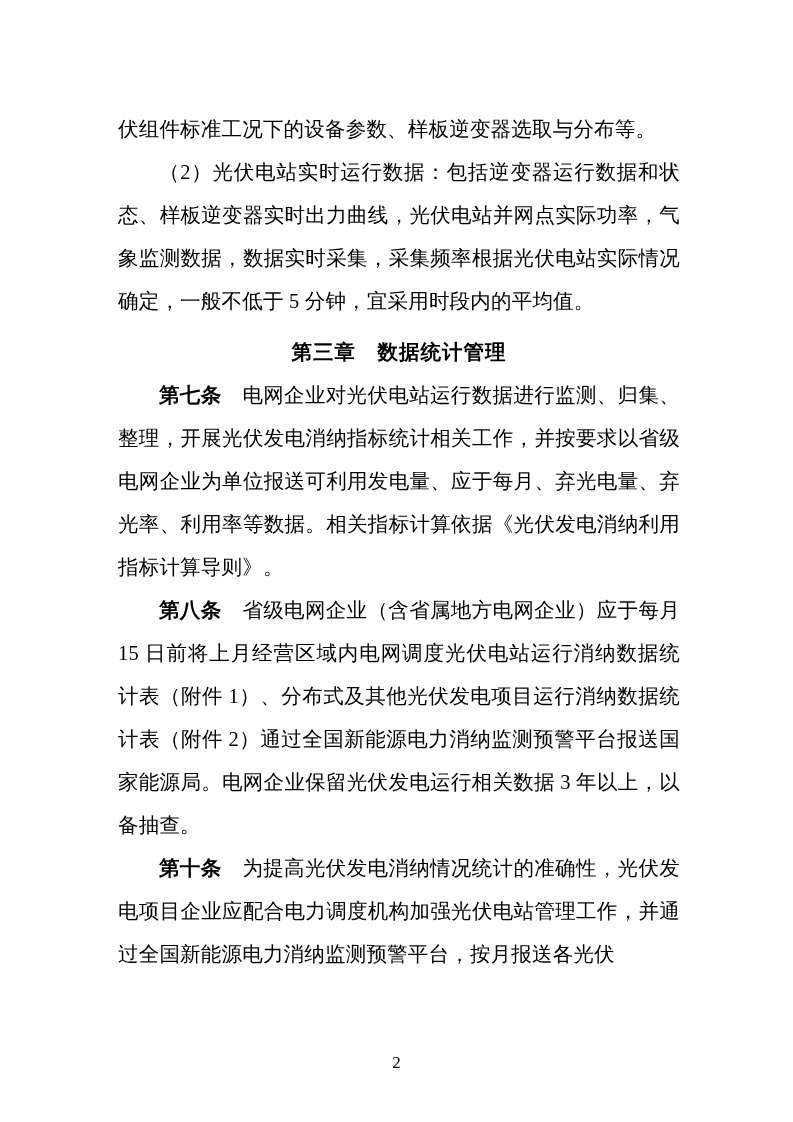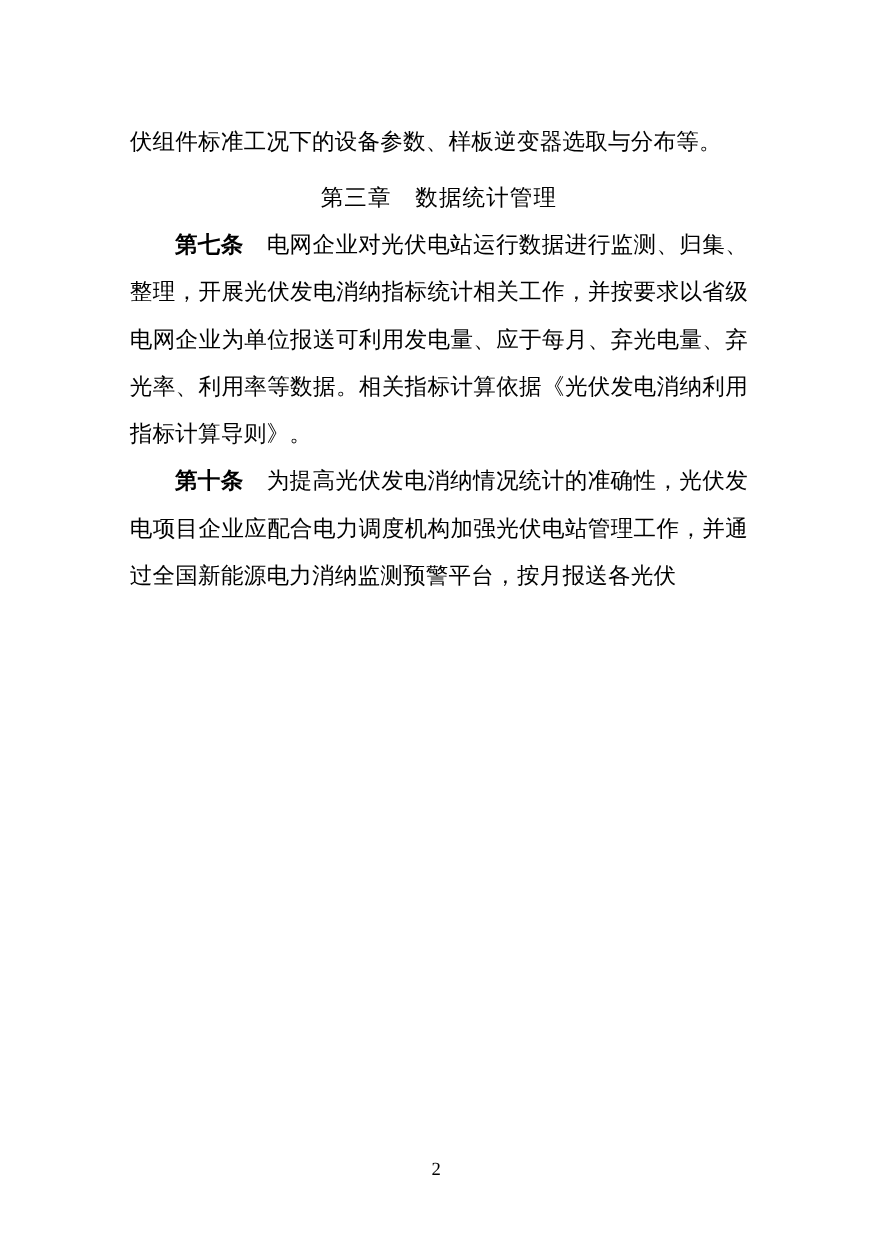--- a/index.html
+++ b/index.html
@@ -38,21 +38,21 @@
     letter-spacing: 0.2px;
   }
   p.indent {
     text-indent: 41px;
   }
   .heading {
     margin: 0;
     font-size: 20.5px;
     line-height: 43px;
     text-align: center;
-    font-weight: normal;
+    font-weight: bold;
     letter-spacing: 1px;
   }
   .term {
     font-weight: bold;
   }
   .spacer-before-heading {
     height: 8px;
   }
   .page-number {
     position: absolute;
@@ -65,29 +65,33 @@
   }
 </style>
 </head>
 <body>
 
 <div class="page">
   <div class="content">
 
     <p class="para">伏组件标准工况下的设备参数、样板逆变器选取与分布等。</p>
 
+    <p class="para indent">（2）光伏电站实时运行数据：包括逆变器运行数据和状态、样板逆变器实时出力曲线，光伏电站并网点实际功率，气象监测数据，数据实时采集，采集频率根据光伏电站实际情况确定，一般不低于 5 分钟，宜采用时段内的平均值。</p>
 
     <div class="spacer-before-heading"></div>
 
     <div class="heading">第三章　数据统计管理</div>
 
     <p class="para indent">
       <span class="term">第七条</span><span>　电网企业对光伏电站运行数据进行监测、归集、整理，开展光伏发电消纳指标统计相关工作，并按要求以省级电网企业为单位报送可利用发电量、应于每月、弃光电量、弃光率、利用率等数据。相关指标计算依据《光伏发电消纳利用指标计算导则》。</span>
     </p>
 
+    <p class="para indent">
+      <span class="term">第八条</span><span>　省级电网企业（含省属地方电网企业）应于每月 15 日前将上月经营区域内电网调度光伏电站运行消纳数据统计表（附件 1）、分布式及其他光伏发电项目运行消纳数据统计表（附件 2）通过全国新能源电力消纳监测预警平台报送国家能源局。电网企业保留光伏发电运行相关数据 3 年以上，以备抽查。</span>
+    </p>
 
 
     <p class="para indent">
       <span class="term">第十条</span><span>　为提高光伏发电消纳情况统计的准确性，光伏发电项目企业应配合电力调度机构加强光伏电站管理工作，并通过全国新能源电力消纳监测预警平台，按月报送各光伏</span>
     </p>
 
   </div>
 
   <div class="page-number">2</div>
 </div>

